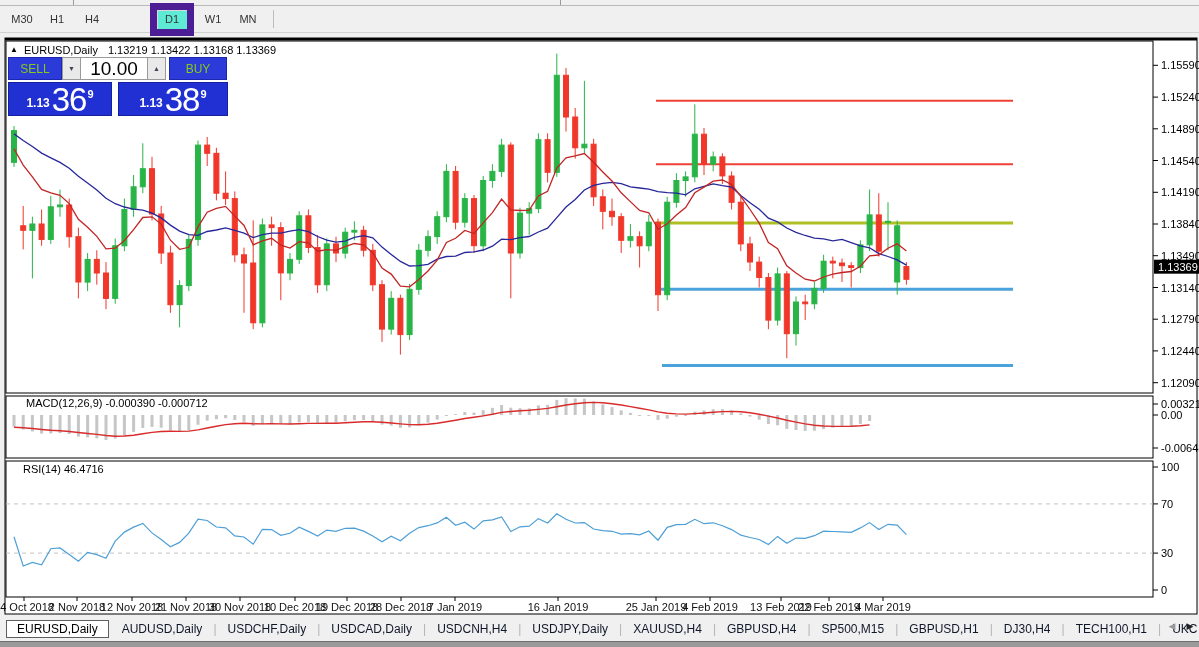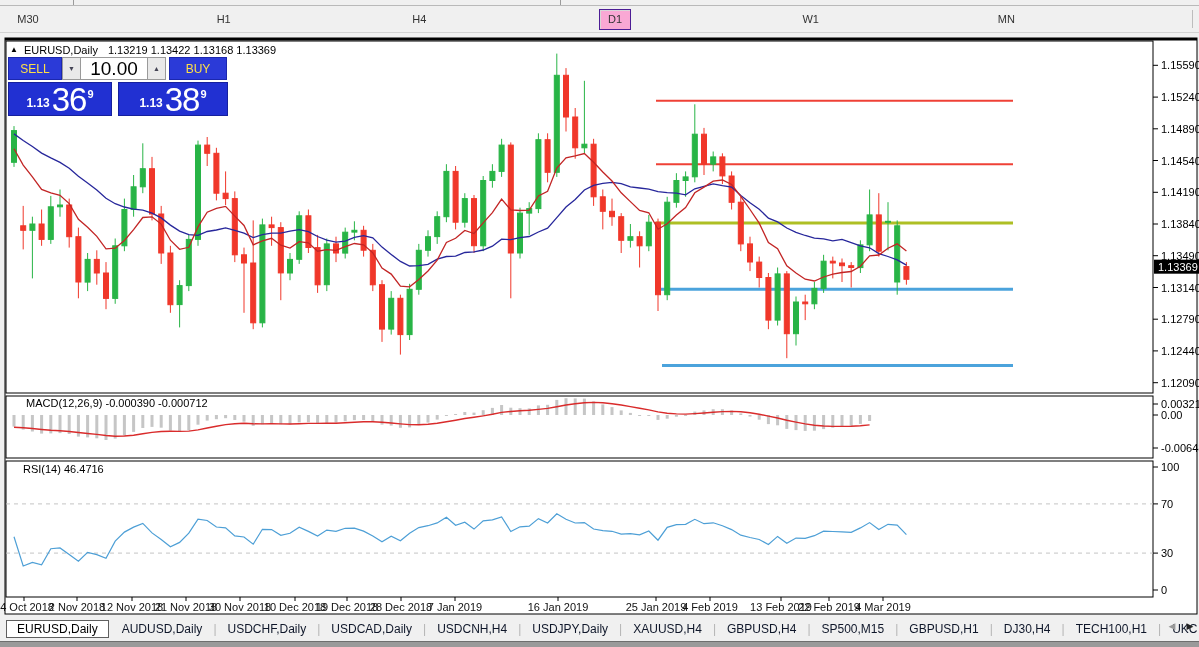--- a/index.html
+++ b/index.html
@@ -1,34 +1,34 @@
 <!DOCTYPE html>
 <html><head>
 <meta charset="utf-8">
 <style>
   html,body{margin:0;padding:0;background:#e8e8e8;font-family:"Liberation Sans",sans-serif;}
   .screen{position:relative;width:1199px;height:647px;background:#f0f0f0;overflow:hidden;}
   
   .top-sliver{position:absolute;left:0;top:0;width:1199px;height:5px;background:#f0f0f0;border-bottom:1px solid #b9b9b9;}
   .top-sliver .sep{position:absolute;top:0;width:1px;height:5px;background:#9a9a9a;}
   
-  .tf-toolbar{position:absolute;left:0;top:6px;width:1199px;height:27px;background:#f0f0f0;border-bottom:1px solid #d2d2d2;display:flex;align-items:center;padding-left:12px;box-sizing:border-box;justify-content:space-between;}
+  .tf-toolbar{position:absolute;left:0;top:6px;width:1199px;height:27px;background:#f0f0f0;border-bottom:1px solid #d2d2d2;display:flex;align-items:center;padding-left:6px;box-sizing:border-box;}
   .tf-btn{min-width:26px;height:19px;line-height:19px;text-align:center;font-size:11px;color:#333;margin-right:3px;padding:0 2px;border:1px solid transparent;cursor:default;}
-  .tf-btn.active{border:1px solid #4c1d95;background:#f9a8d4;box-shadow:inset 1px 1px 0 #d8d8d8;}
+  .tf-btn.active{border:7px solid #4c1d95;background:#5eead4;box-shadow:inset 1px 1px 0 #d8d8d8;margin-left:39px;}
   .tf-sep{width:1px;height:18px;background:#bdbdbd;margin:0 6px;}
   
   svg{position:absolute;left:0;top:0;}
   
   .chart-title{position:absolute;left:10px;top:44px;font-size:11px;color:#000;display:flex;align-items:center;gap:6px;}
   .chart-title .tri{font-size:8px;position:relative;top:-1px;}
   .chart-title .sym{margin-right:4px;}
   
   .trade{position:absolute;left:8px;top:57px;width:220px;}
   .trade .row1{display:flex;height:23px;}
-  .btn-sell,.btn-buy{background:#2b3ad8;border:1px solid #1b27ae;color:#fde047;font-size:12px;display:flex;align-items:center;justify-content:center;box-sizing:border-box;}
+  .btn-sell,.btn-buy{background:#2b3ad8;border:1px solid #1b27ae;color:#84cc16;font-size:12px;display:flex;align-items:center;justify-content:center;box-sizing:border-box;}
   .btn-sell{width:54px;}
   .btn-buy{width:58px;margin-left:3px;}
   .spin-btn{width:19px;background:#e9e9e9;border:1px solid #9a9a9a;color:#445;font-size:7px;display:flex;align-items:center;justify-content:center;box-sizing:border-box;}
   .vol-box{width:66px;background:#fff;border-top:1px solid #9a9a9a;border-bottom:1px solid #9a9a9a;color:#000;font-size:19px;display:flex;align-items:center;justify-content:center;box-sizing:border-box;}
   .trade .row2{display:flex;margin-top:2px;height:34px;}
   .quote{background:#2130d2;border:1px solid #16209e;color:#fff;display:flex;align-items:flex-end;justify-content:center;padding-bottom:2px;box-sizing:border-box;}
   .quote.bid{width:104px;}
   .quote.ask{width:110px;margin-left:6px;}
   .quote .small{font-size:12px;font-weight:bold;line-height:20px;margin-right:2px;}
   .quote .big{font-size:33px;font-weight:normal;line-height:27px;letter-spacing:-1px;}

